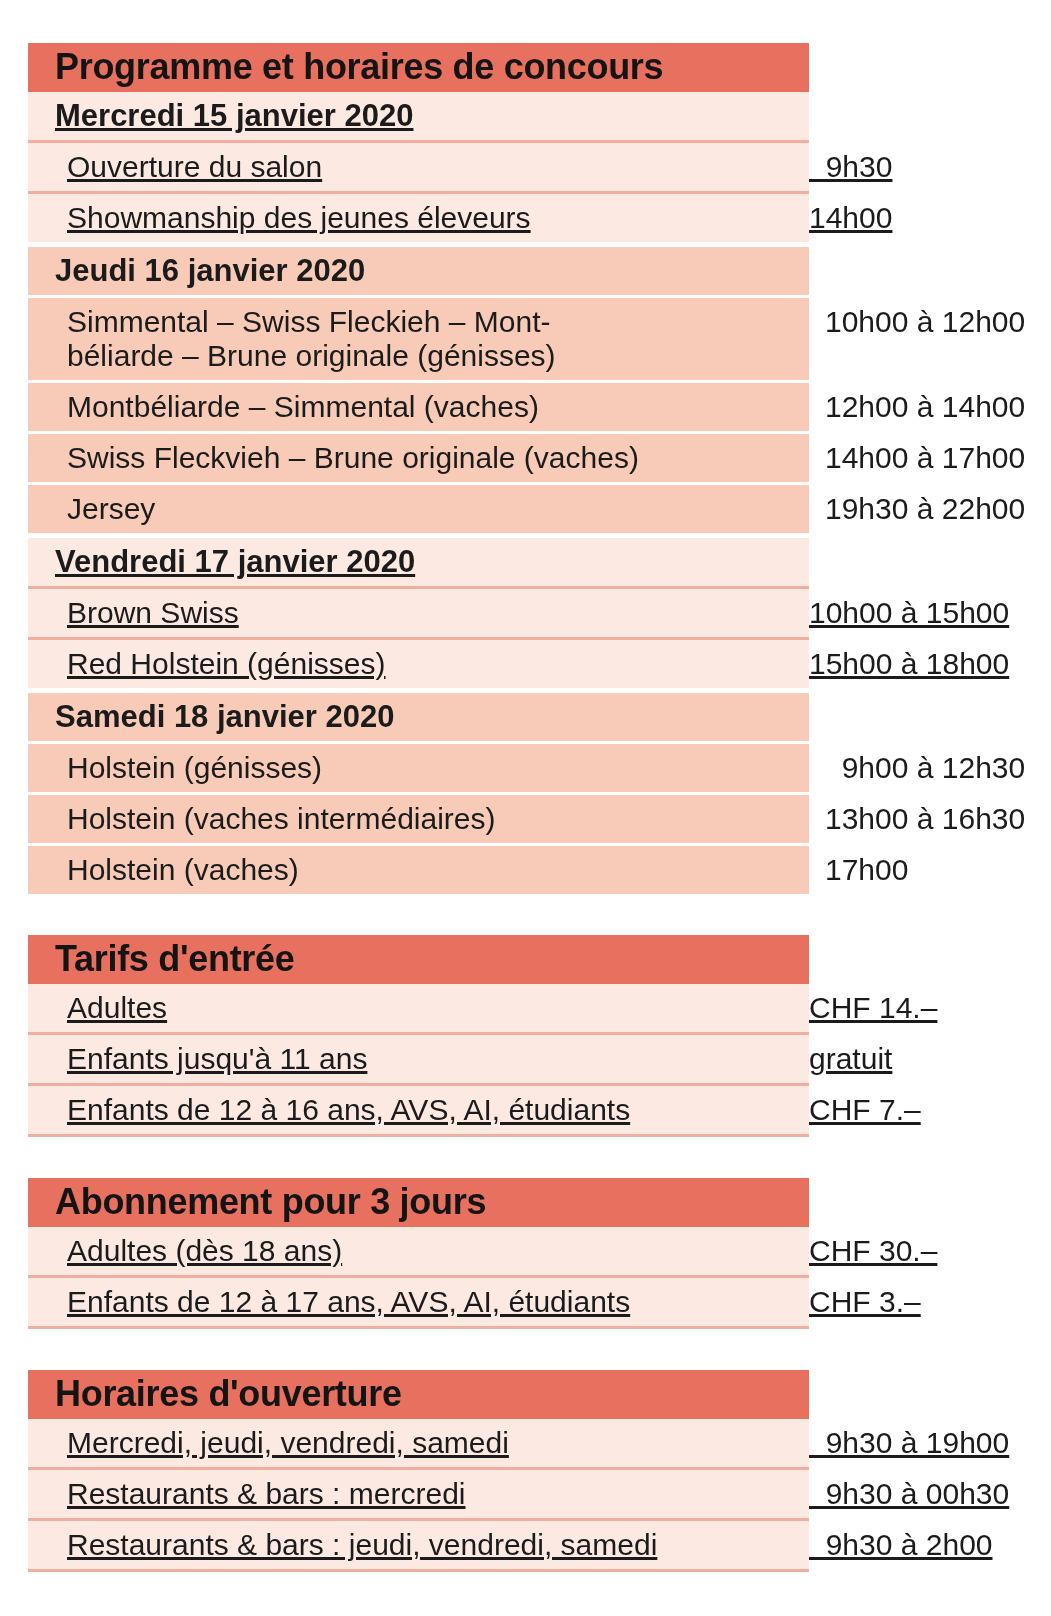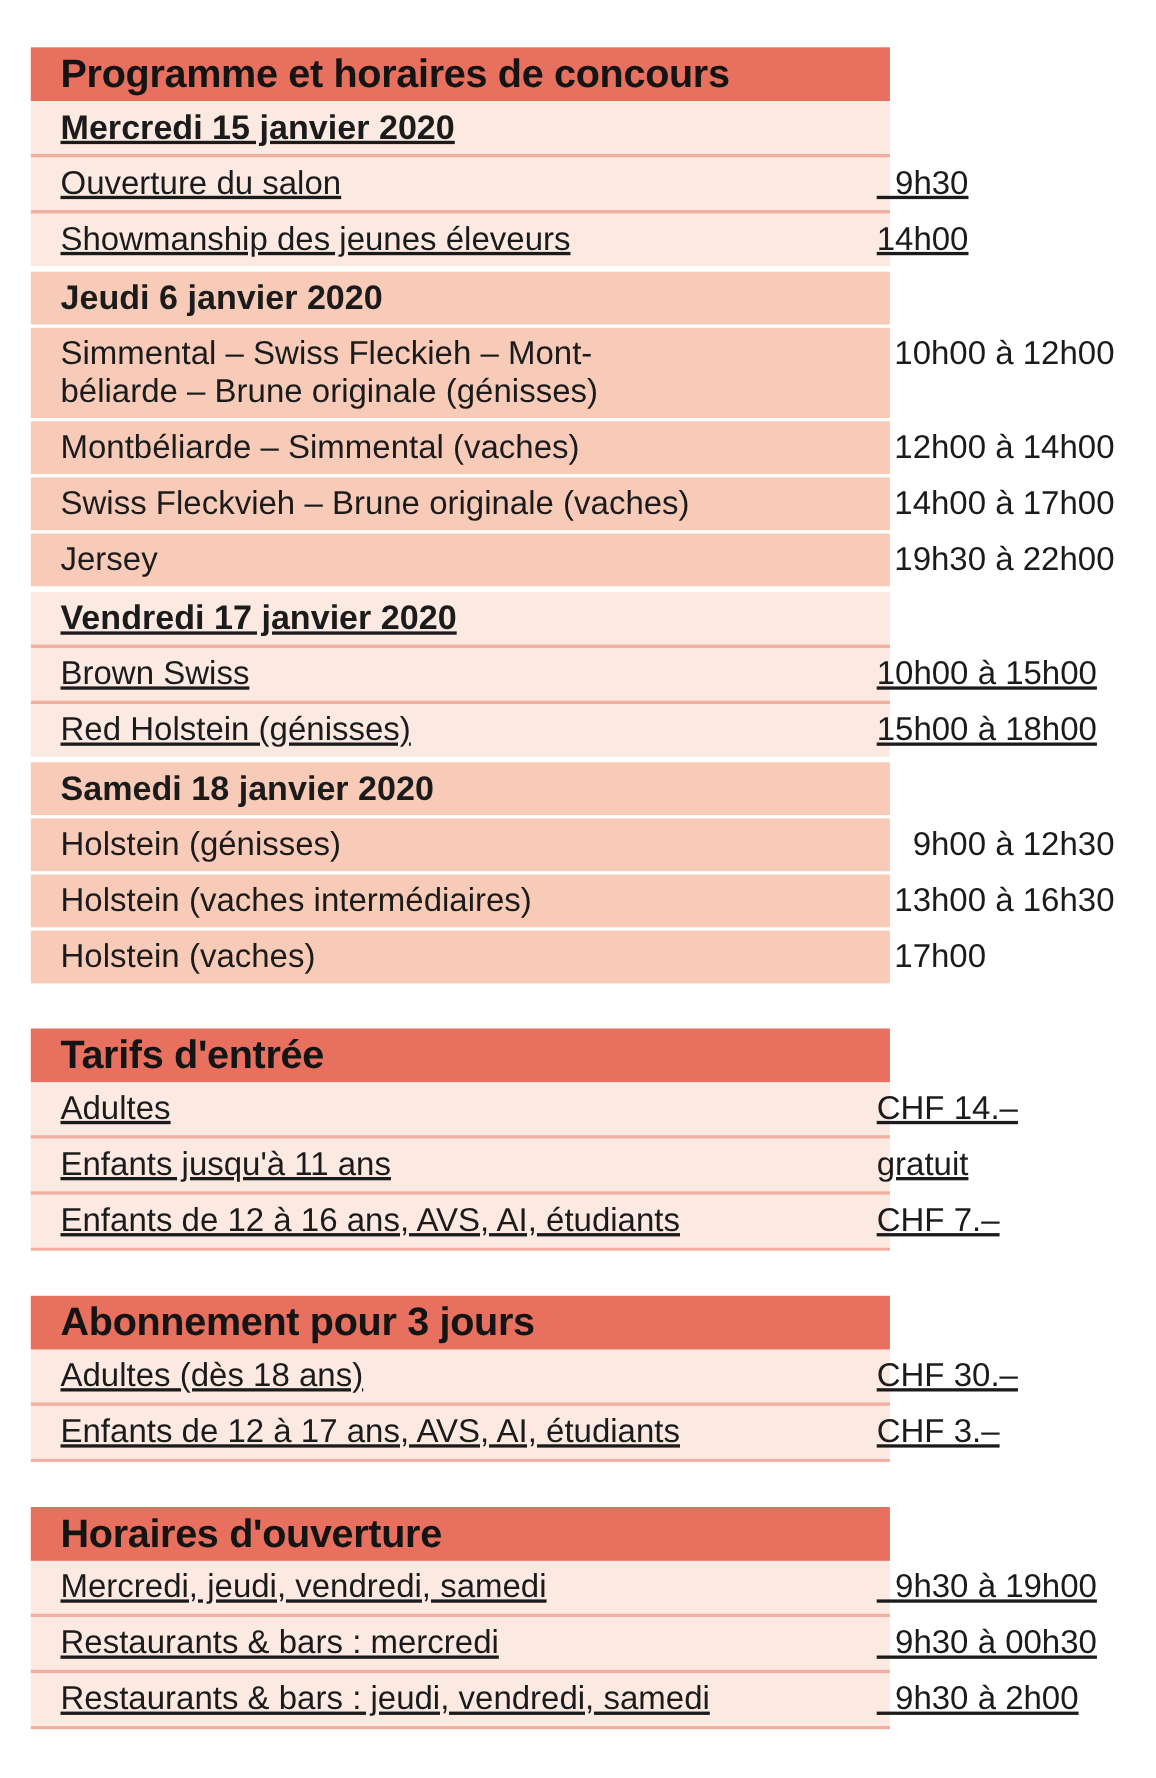--- a/index.html
+++ b/index.html
@@ -32,21 +32,21 @@
     box-sizing: border-box;
     padding: 7px 27px;
     line-height: 34px;
     font-size: 31px;
     font-weight: 700;
   }
 
   .row {
     display: flex;
     box-sizing: border-box;
-    padding: 7px 27px;
+    padding: 7px 39px;
     font-size: 30px;
     line-height: 34px;
     font-weight: 400;
   }
   .cell-label { flex: 0 0 742px; white-space: pre-line; }
   .cell-value { flex: 1 1 auto; white-space: pre; }
 
   .tone-light { background: var(--row-light, #FCEAE2); text-decoration: underline; }
   .tone-dark  { background: var(--row-dark, #F7CBB8); }
 
@@ -74,21 +74,21 @@
         <span class="cell-label">Ouverture du salon</span>
         <span class="cell-value"> 9h30</span>
       </div>
       <div class="row tone-light">
         <span class="cell-label">Showmanship des jeunes éleveurs</span>
         <span class="cell-value">14h00</span>
       </div>
     </div>
 
     <div class="group group-dark">
-      <div class="day-heading tone-dark">Jeudi 6 janvier 2020</div>
+      <div class="day-heading tone-dark">Jeudi 16 janvier 2020</div>
       <div class="row tone-dark">
         <span class="cell-label">Simmental – Swiss Fleckieh – Mont-
 béliarde – Brune originale (génisses)</span>
         <span class="cell-value">10h00 à 12h00</span>
       </div>
       <div class="row tone-dark">
         <span class="cell-label">Montbéliarde – Simmental (vaches)</span>
         <span class="cell-value">12h00 à 14h00</span>
       </div>
       <div class="row tone-dark">

